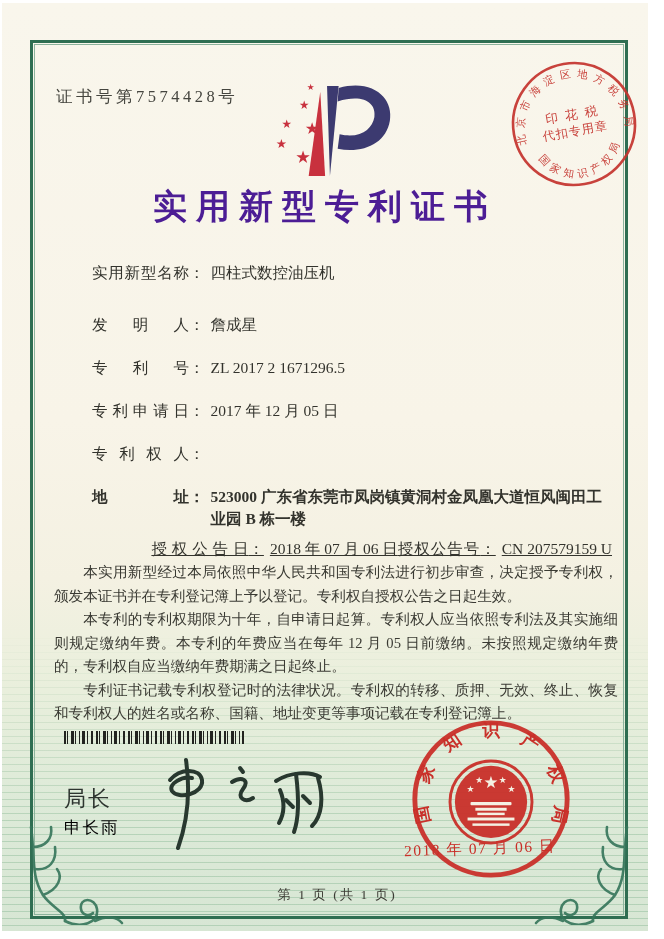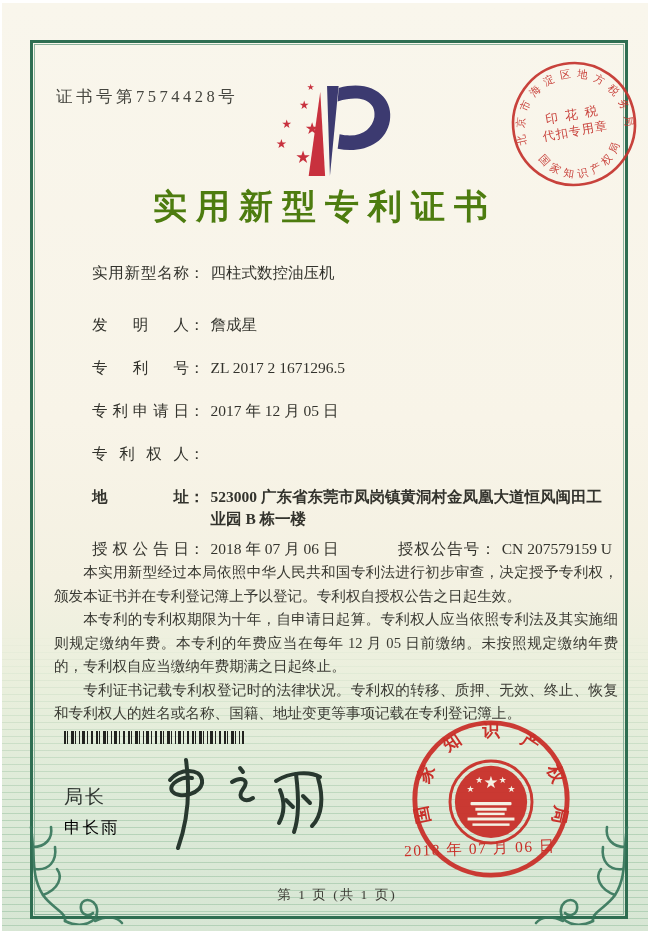--- a/index.html
+++ b/index.html
@@ -25,51 +25,51 @@
   }
   .frame-inner{position:absolute;inset:1px;border:1px solid #8cb39c;}
   .cert-no{
     position:absolute;left:56px;top:86px;
     font-size:16.5px;letter-spacing:3.5px;color:#45453f;
   }
   .logo{position:absolute;left:270px;top:74px;}
   .tax-stamp{position:absolute;left:508px;top:58px;transform:rotate(-10deg);opacity:.93;}
   .title{
     position:absolute;left:0;right:14px;top:184px;text-align:center;
-    font-size:34px;font-weight:bold;letter-spacing:9px;color:#4d7c0f;
+    font-size:34px;font-weight:bold;letter-spacing:9px;color:#4c1d95;
   }
   .fields{position:absolute;left:56px;top:262px;right:52px;font-size:15.5px;color:#33332d;}
   .frow{display:flex;line-height:22px;margin-bottom:21px;align-items:flex-start;}
   .frow.gap-lg{margin-bottom:30px;}
   .frow.gap-sm{margin-bottom:8px;font-weight:bold;}
   .flabel{display:inline-block;width:97px;text-align:justify;text-align-last:justify;flex:0 0 97px;margin-left:36px;}
   .fcolon{flex:0 0 auto;margin-right:6px;}
   .fvalue{flex:1;}
-  .dual{display:flex;justify-content:space-between;}
+  .dual{display:flex;justify-content:flex-end;text-decoration:underline;}
   .dual .sub{display:flex;line-height:22px;}
   .dual .flabel2{letter-spacing:1px;}
   .paras{
     position:absolute;left:54px;right:46px;top:561px;
     font-size:14.6px;line-height:23.5px;color:#3a3a33;
     text-align:justify;
   }
   .paras p{margin:0;text-indent:2em;}
   .barcode{
     position:absolute;left:64px;top:731px;width:180px;height:13px;
     background:repeating-linear-gradient(90deg,
       #23231f 0 2px,transparent 2px 3px,
       #23231f 3px 4px,transparent 4px 7px,
       #23231f 7px 10px,transparent 10px 11px,
       #23231f 11px 12px,transparent 12px 15px,
       #23231f 15px 16px,transparent 16px 18px,
       #23231f 18px 21px,transparent 21px 23px,
       #23231f 23px 24px,transparent 24px 27px,
       #23231f 27px 29px,transparent 29px 32px);
   }
-  .sig-title{position:absolute;left:64px;top:784px;font-size:19px;letter-spacing:2px;color:#2e3530;}
+  .sig-title{position:absolute;left:64px;top:784px;font-size:22px;letter-spacing:2px;color:#2e3530;}
   .sig-name{position:absolute;left:64px;top:817px;font-size:16.5px;letter-spacing:2px;color:#000000;}
   .signature{position:absolute;left:148px;top:750px;}
   .seal{position:absolute;left:408px;top:716px;}
   .seal-date{
     position:absolute;left:404px;top:838px;width:180px;
     color:#c93029;font-size:15.5px;letter-spacing:1.5px;transform:rotate(-2deg);
   }
   .footer{
     position:absolute;left:0;right:14px;top:886px;text-align:center;
     font-size:13.5px;letter-spacing:2px;color:#3c3c35;padding-left:24px;

